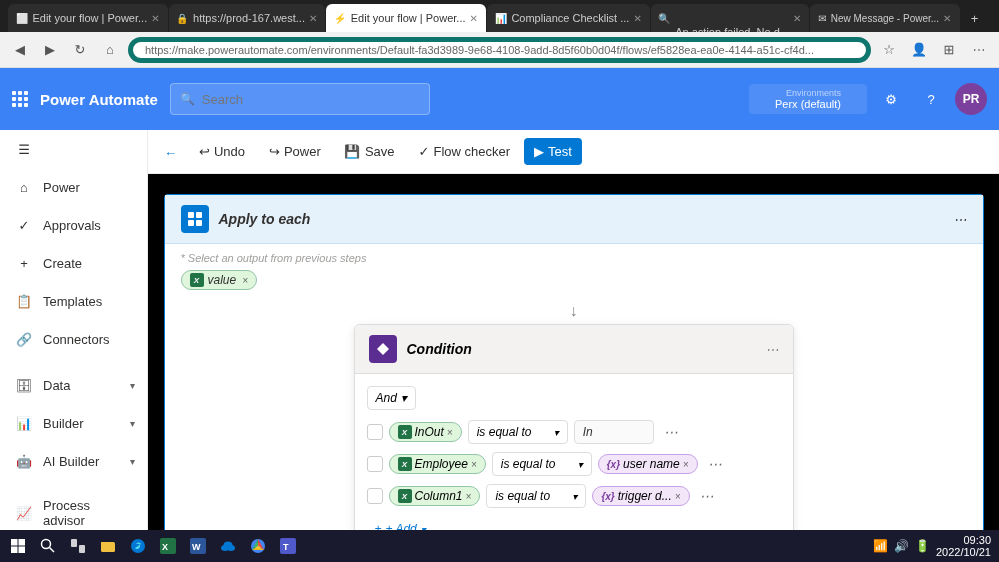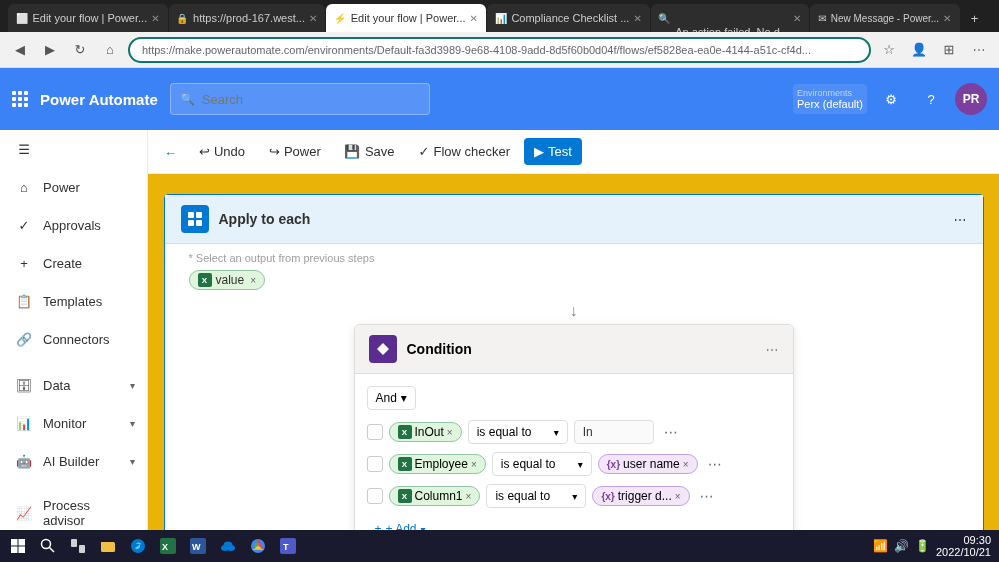--- a/index.html
+++ b/index.html
@@ -14,32 +14,32 @@
 
     
     .browser { position: absolute; top: 0; left: 0; width: 999px; height: 562px; display: flex; flex-direction: column; }
     .browser-tabs { height: 32px; background: #202020; display: flex; align-items: flex-end; padding: 0 0 0 8px; gap: 1px; }
     .tab { height: 28px; min-width: 120px; max-width: 200px; background: #2d2d2d; color: #ccc; font-size: 11px; display: flex; align-items: center; padding: 0 8px; border-radius: 6px 6px 0 0; cursor: pointer; gap: 4px; overflow: hidden; }
     .tab.active { background: #fff; color: #333; }
     .tab-close { margin-left: auto; opacity: 0.6; font-size: 10px; }
     .new-tab { width: 28px; height: 28px; display: flex; align-items: center; justify-content: center; color: #ccc; cursor: pointer; }
     .browser-bar { height: 36px; background: #f1f1f1; display: flex; align-items: center; padding: 0 8px; gap: 6px; border-bottom: 1px solid #ddd; }
     .nav-btn { width: 24px; height: 24px; display: flex; align-items: center; justify-content: center; cursor: pointer; color: #555; border-radius: 50%; }
-    .address-bar { flex: 1; height: 26px; background: white; border: 2px solid #0f766e; border-radius: 13px; display: flex; align-items: center; padding: 0 12px; font-size: 12px; color: #333; overflow: hidden; }
+    .address-bar { flex: 1; height: 26px; background: white; border: 5px solid #0f766e; border-radius: 13px; display: flex; align-items: center; padding: 0 12px; font-size: 12px; color: #333; overflow: hidden; }
 
     
     .app { position: absolute; top: 68px; left: 0; right: 0; bottom: 32px; display: flex; flex-direction: column; }
     .app-header { height: 62px; background: #3b82f6; display: flex; align-items: center; padding: 0 12px; gap: 12px; }
     .app-logo { display: flex; align-items: center; gap: 8px; color: white; font-size: 15px; font-weight: 600; }
     .waffle { display: grid; grid-template-columns: 1fr 1fr 1fr; gap: 2px; width: 16px; height: 16px; }
     .waffle-dot { background: white; border-radius: 1px; }
     .search-box { flex: 1; max-width: 260px; height: 32px; background: rgba(255,255,255,0.15); border: 1px solid rgba(255,255,255,0.3); border-radius: 4px; display: flex; align-items: center; padding: 0 10px; gap: 6px; color: rgba(255,255,255,0.7); }
     .search-box input { background: transparent; border: none; outline: none; color: white; font-size: 13px; }
     .app-header-right { margin-left: auto; display: flex; align-items: center; gap: 8px; }
-    .env-badge { background: rgba(255,255,255,0.1); border-radius: 4px; padding: 4px 4px; color: white; font-size: 11px; text-align: left; cursor: pointer; }
+    .env-badge { background: rgba(255,255,255,0.1); border-radius: 4px; padding: 4px 26px; color: white; font-size: 11px; text-align: right; cursor: pointer; }
     .header-icon { width: 32px; height: 32px; display: flex; align-items: center; justify-content: center; color: white; cursor: pointer; border-radius: 4px; }
     .avatar { width: 32px; height: 32px; border-radius: 50%; background: #7b3f9e; display: flex; align-items: center; justify-content: center; color: white; font-size: 12px; font-weight: 600; cursor: pointer; }
 
     
     .main { display: flex; flex: 1; overflow: hidden; }
 
     
     .sidebar { width: 148px; background: white; border-right: 1px solid #edebe9; display: flex; flex-direction: column; overflow-y: auto; }
     .sidebar-item { display: flex; align-items: center; gap: 10px; padding: 10px 12px; cursor: pointer; color: #323130; font-size: 13px; border-left: 3px solid transparent; }
     .sidebar-item.active { border-left-color: #0078d4; color: #0078d4; font-weight: 600; background: #f0f6ff; }
@@ -51,31 +51,31 @@
 
     
     .editor-topbar { height: 44px; background: white; border-bottom: 1px solid #edebe9; display: flex; align-items: center; padding: 0 16px; gap: 12px; }
     .back-btn { color: #0078d4; cursor: pointer; display: flex; align-items: center; }
     .flow-title { font-size: 16px; font-weight: 600; color: #323130; flex: 1; }
     .topbar-actions { display: flex; align-items: center; gap: 4px; }
     .topbar-btn { display: flex; align-items: center; gap: 4px; padding: 6px 10px; border-radius: 4px; cursor: pointer; color: #323130; font-size: 13px; border: none; background: transparent; }
     .topbar-btn.primary { background: #0078d4; color: white; border-radius: 4px; }
 
     
-    .canvas { flex: 1; overflow: auto; position: relative; background: #eab308; }
+    .canvas { flex: 1; overflow: auto; position: relative; background: #000000; font-style: italic; }
     .canvas-content { padding: 20px; display: flex; flex-direction: column; align-items: center; min-height: 100%; }
 
     
     .apply-each { width: 820px; border: 1px solid #0078d4; border-radius: 4px; background: white; margin-bottom: 0; }
     .apply-each-header { background: #e6f2fb; padding: 10px 16px; display: flex; align-items: center; gap: 10px; border-bottom: 1px solid #c7e0f4; }
     .apply-each-icon { width: 28px; height: 28px; background: #0078d4; border-radius: 4px; display: flex; align-items: center; justify-content: center; color: white; font-size: 14px; }
     .apply-each-title { font-weight: 600; font-size: 14px; color: #323130; }
     .apply-each-menu { margin-left: auto; cursor: pointer; }
 
-    .select-output { padding: 8px 24px; }
+    .select-output { padding: 8px 16px; }
     .select-label { color: #a19f9d; font-size: 11px; margin-bottom: 6px; }
     .token-pill { display: inline-flex; align-items: center; gap: 4px; background: #dff6dd; border: 1px solid #92c5a8; border-radius: 12px; padding: 2px 8px; font-size: 12px; color: #323130; }
     .token-icon { width: 14px; height: 14px; background: #217346; border-radius: 2px; display: flex; align-items: center; justify-content: center; color: white; font-size: 8px; font-weight: bold; }
     .token-close { cursor: pointer; color: #666; font-size: 10px; margin-left: 2px; }
 
     
     .connector { display: flex; justify-content: center; padding: 4px 0; color: #666; }
 
     
     .condition-block { width: 440px; border: 1px solid #ddd; border-radius: 6px; background: white; box-shadow: 0 2px 8px rgba(0,0,0,0.1); }
@@ -227,21 +227,21 @@
         <div class="sidebar-divider"></div>
 
         <div class="sidebar-item">
           <div class="sidebar-icon">🗄</div>
           <span>Data</span>
           <span class="sidebar-expand">▾</span>
         </div>
 
         <div class="sidebar-item">
           <div class="sidebar-icon">📊</div>
-          <span>Monitor</span>
+          <span>Builder</span>
           <span class="sidebar-expand">▾</span>
         </div>
 
         <div class="sidebar-item">
           <div class="sidebar-icon">🤖</div>
           <span>AI Builder</span>
           <span class="sidebar-expand">▾</span>
         </div>
 
         <div class="sidebar-divider"></div>

